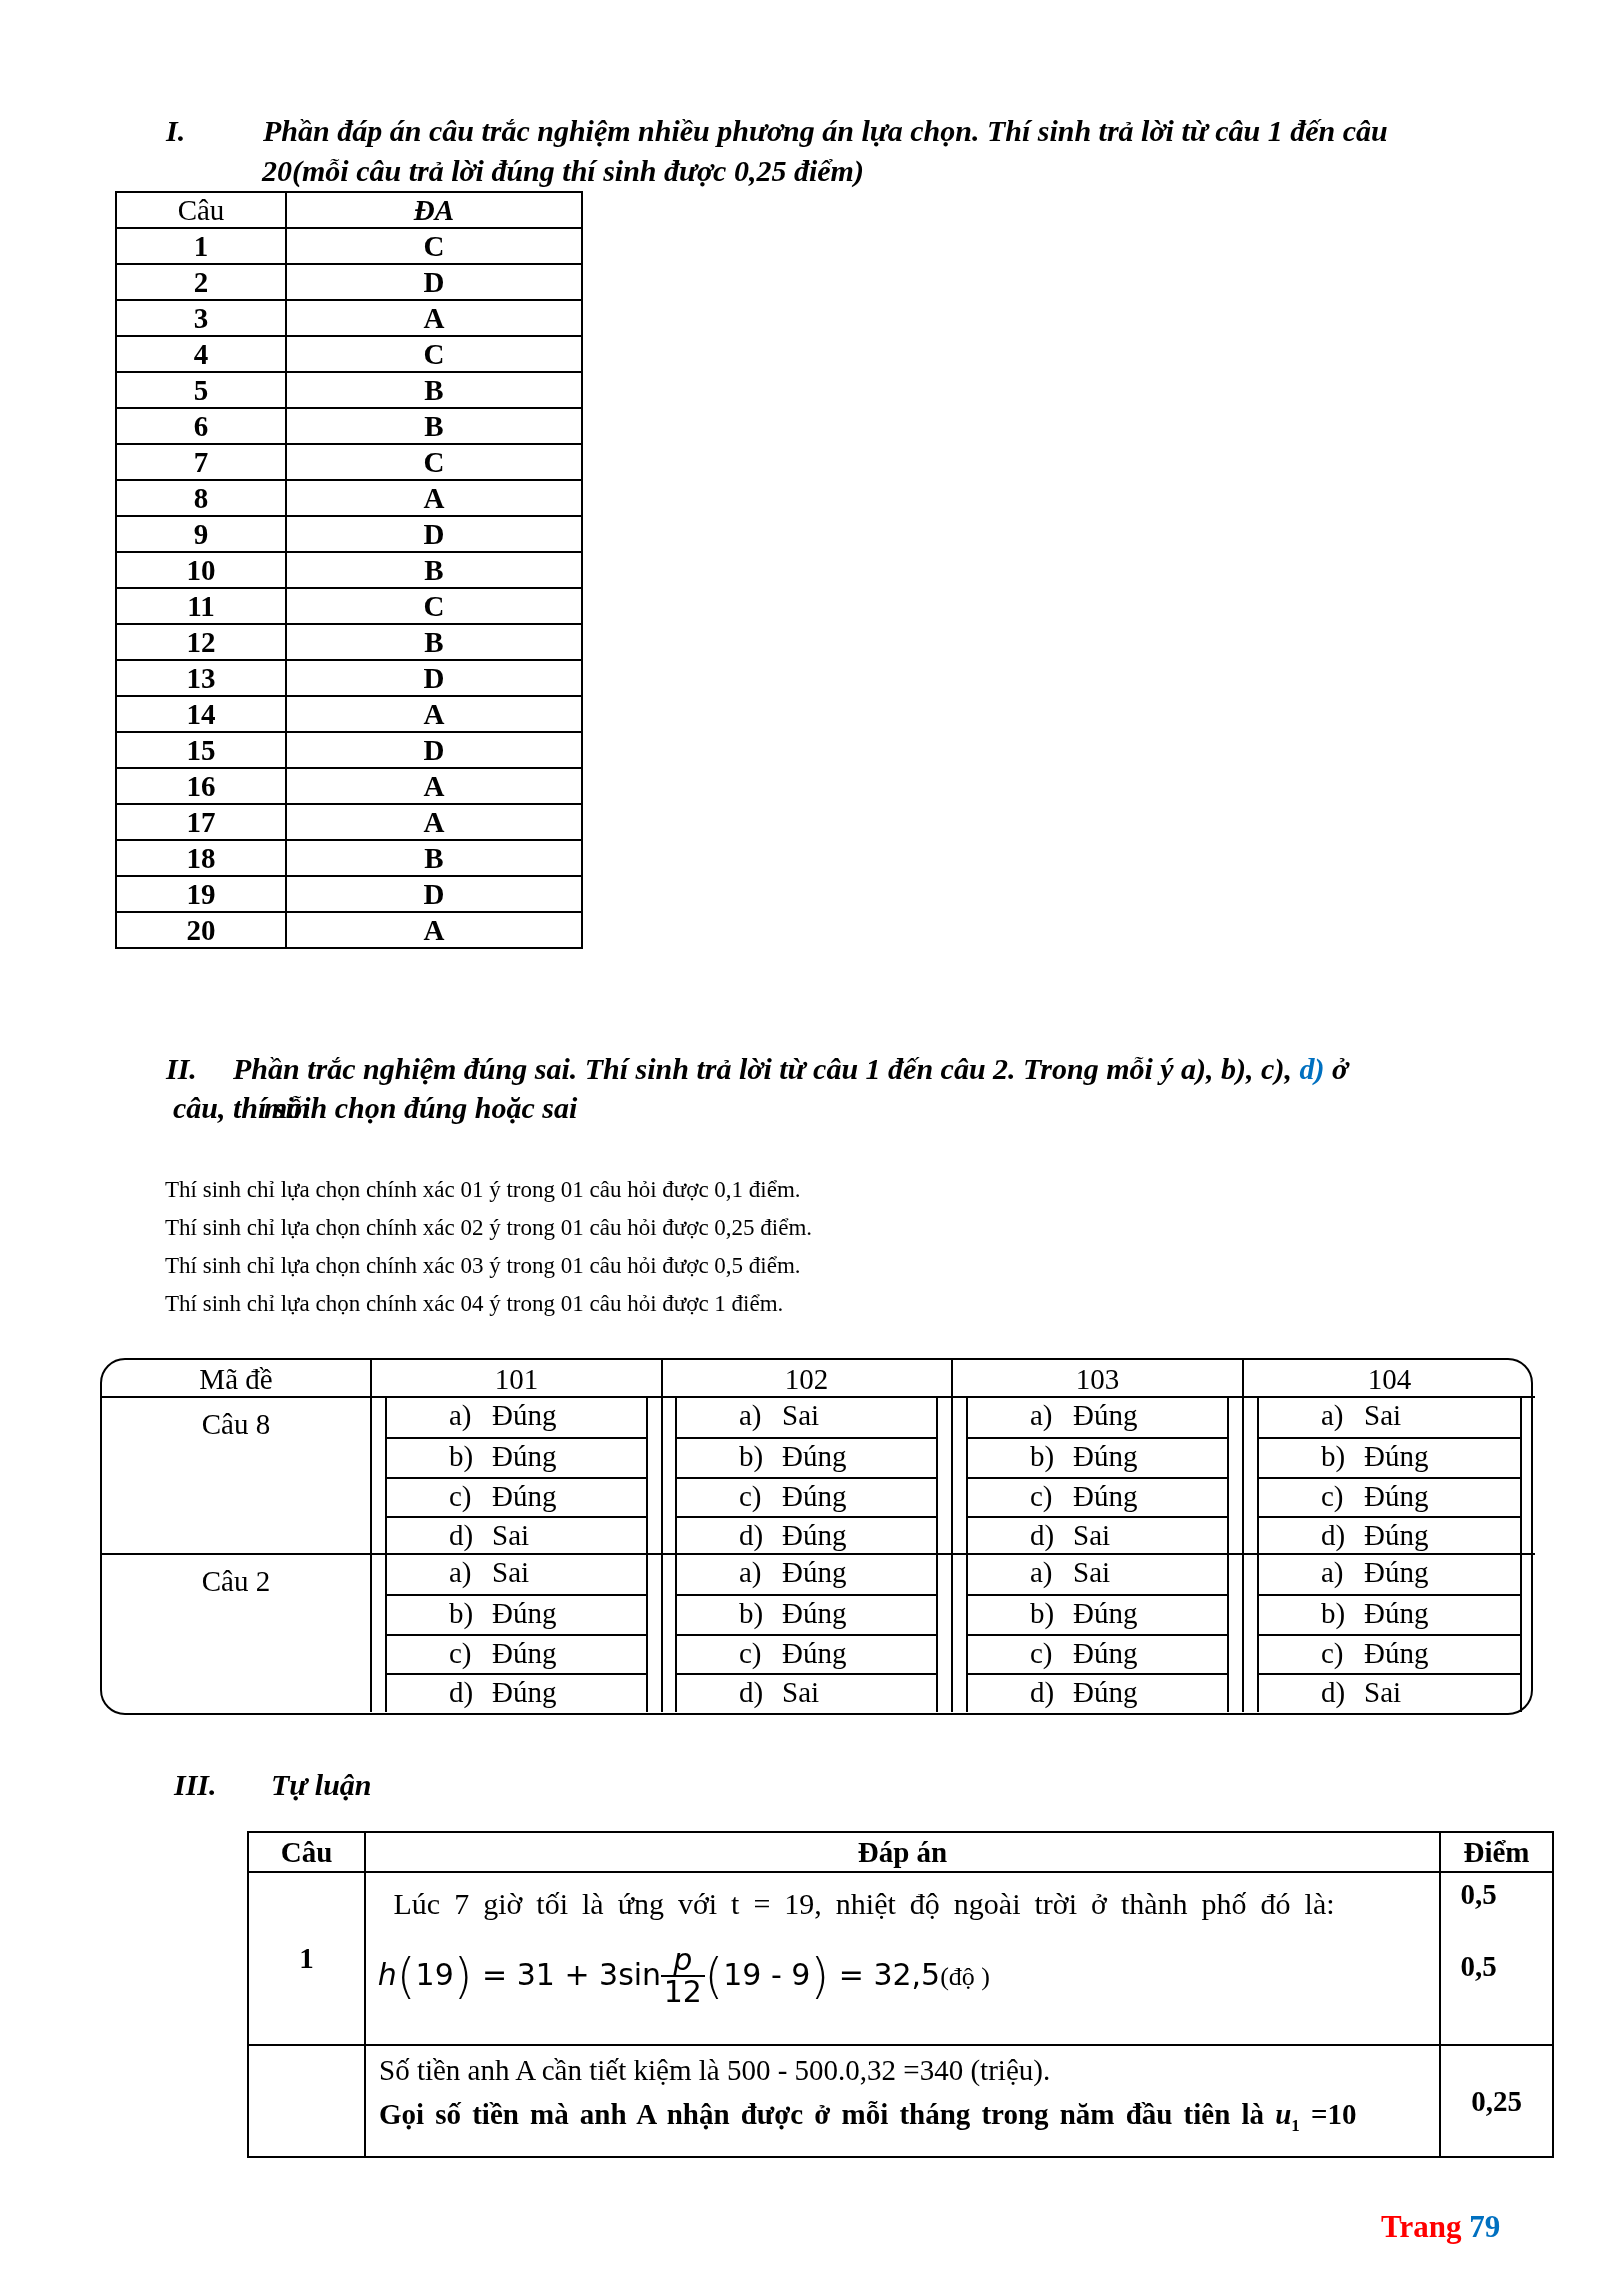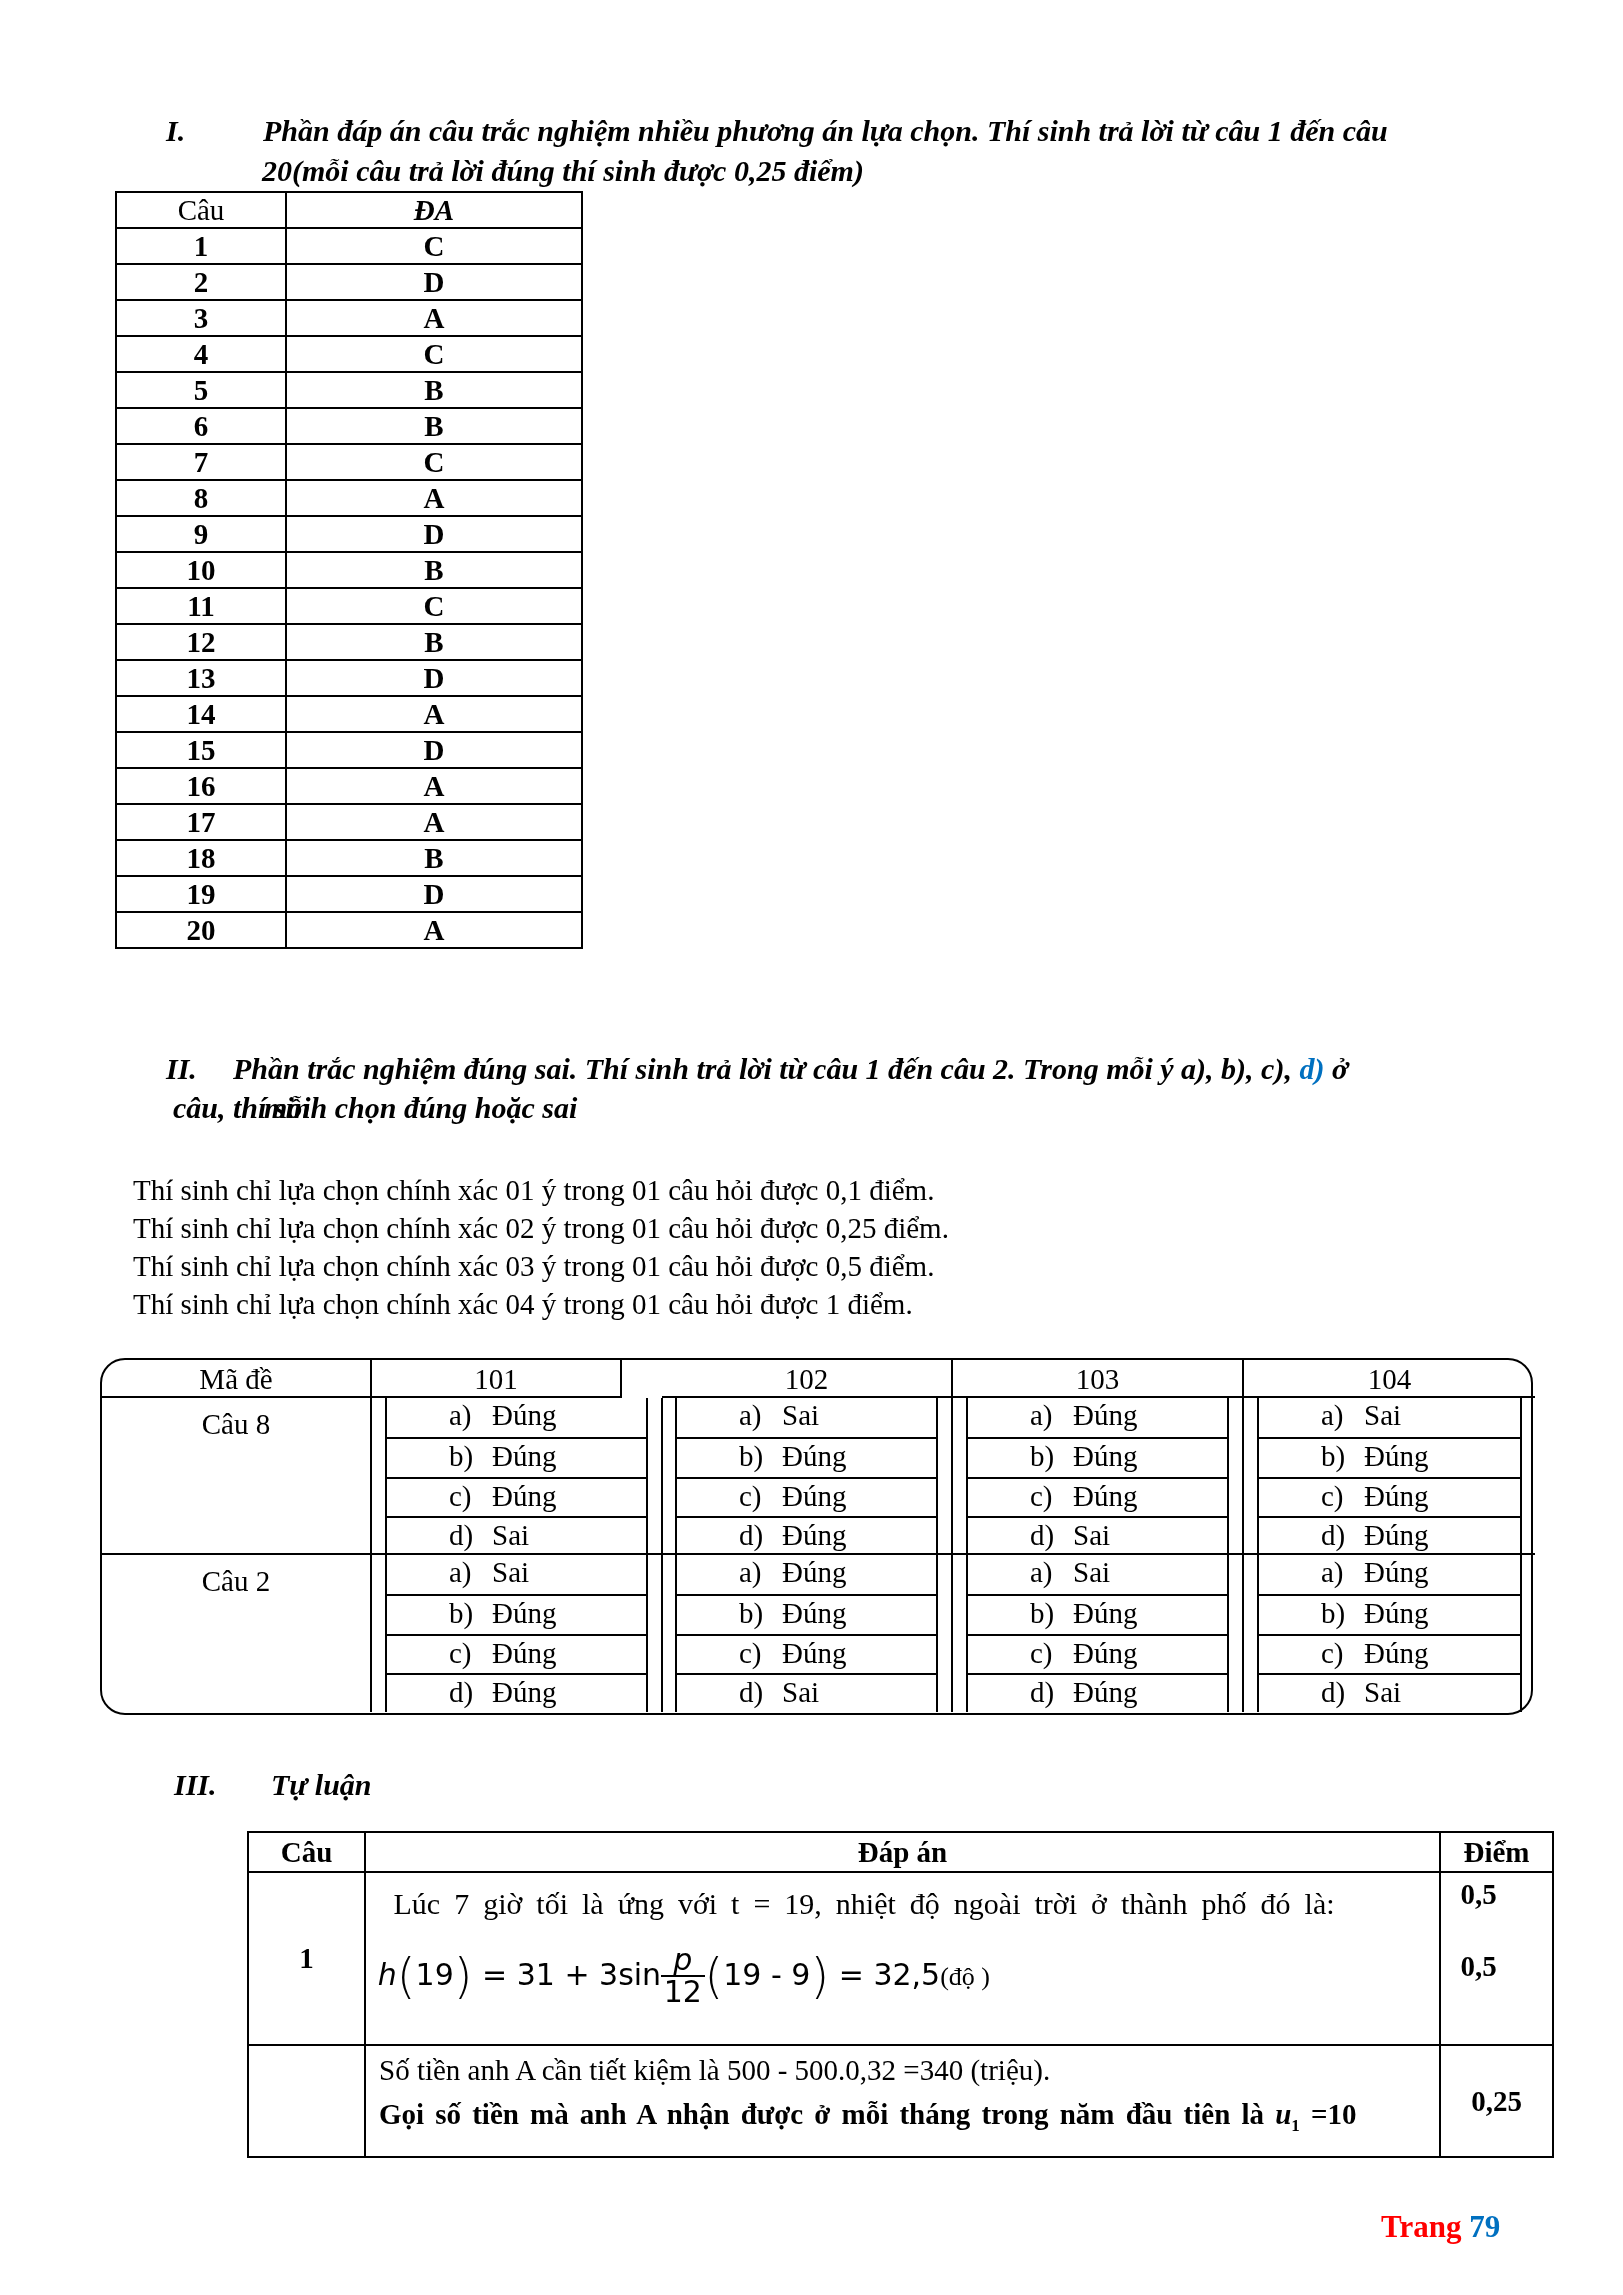--- a/index.html
+++ b/index.html
@@ -15,21 +15,21 @@
   .t1 { position: absolute; left: 115px; top: 191px; border-collapse: collapse; }
   .t1 td { border: 2.6px solid #000; height: 34px; padding: 0; text-align: center;
            font-size: 29px; line-height: 34px; }
   .t1 td.c1 { width: 168px; }
   .t1 td.c2 { width: 294px; }
   .t1 .hdr td { font-weight: normal; }
   .t1 .hdr td.c2 { font-style: italic; font-weight: bold; }
   .t1 .row td { font-weight: bold; }
 
   
-  .rule-line { font-size: 29px; line-height: 38px; }
+  .rule-line { font-size: 23px; line-height: 38px; margin-left: 32px; }
 
   
   .t2 { position: absolute; left: 100px; top: 1358px; width: 1433px; }
   .t2-grid { position: absolute; left: 0; top: 0; width: 1433px; border: 2.6px solid #000; box-sizing: border-box; }
   .t2-cell { position: absolute; box-sizing: border-box; font-size: 29px; text-align: center; }
   .inner-box { position: absolute; box-sizing: border-box; border-left: 2.6px solid #000; border-right: 2.6px solid #000; }
   .ans-row { position: absolute; left: 0; right: 0; box-sizing: border-box; border-top: 2px solid #000;
              font-size: 29px; line-height: 35px; text-align: left; }
   .ans-row .lbl { position: absolute; left: 62px; }
   .ans-row .val { position: absolute; left: 105px; }
@@ -152,21 +152,21 @@
 <div class="abs" style="left:133px; top:1171px;">
   <div class="rule-line">Thí sinh chỉ lựa chọn chính xác 01 ý trong 01 câu hỏi được 0,1 điểm.</div>
   <div class="rule-line">Thí sinh chỉ lựa chọn chính xác 02 ý trong 01 câu hỏi được 0,25 điểm.</div>
   <div class="rule-line">Thí sinh chỉ lựa chọn chính xác 03 ý trong 01 câu hỏi được 0,5 điểm.</div>
   <div class="rule-line">Thí sinh chỉ lựa chọn chính xác 04 ý trong 01 câu hỏi được 1 điểm.</div>
 </div>
 
 <div class="t2">
   <div class="t2-grid" id="t2-grid" style="height: 357px; border-radius: 25px;">
       <div class="t2-cell" style="left: 0px; top: 0px; width: 270px; height: 38px; line-height: 38px; border-bottom: 2.6px solid rgb(0, 0, 0); border-right: 2px solid rgb(0, 0, 0);">Mã đề</div>
-      <div class="t2-cell" style="left: 270px; top: 0px; width: 250px; height: 38px; line-height: 38px; border-bottom: 2.6px solid rgb(0, 0, 0); border-right: 2px solid rgb(0, 0, 0);">101</div>
+      <div class="t2-cell" style="left: 270px; top: 0px; width: 291px; height: 38px; line-height: 38px; border-bottom: 2.6px solid rgb(0, 0, 0); border-right: 2px solid rgb(0, 0, 0);">101</div>
       <div class="t2-cell" style="left: 560px; top: 0px; width: 291px; height: 38px; line-height: 38px; border-bottom: 2.6px solid rgb(0, 0, 0); border-right: 2px solid rgb(0, 0, 0);">102</div>
       <div class="t2-cell" style="left: 851px; top: 0px; width: 291px; height: 38px; line-height: 38px; border-bottom: 2.6px solid rgb(0, 0, 0); border-right: 2px solid rgb(0, 0, 0);">103</div>
       <div class="t2-cell" style="left: 1142px; top: 0px; width: 291px; height: 38px; line-height: 38px; border-bottom: 2.6px solid rgb(0, 0, 0); border-right: none;">104</div>
       <div class="t2-cell" style="left: 0px; top: 38px; width: 270px; height: 157px; line-height: 52px; padding-top: 0px; border-right: 2px solid rgb(0, 0, 0); border-bottom: 2.6px solid rgb(0, 0, 0);">Câu 8</div>
       <div class="t2-cell" style="left: 270px; top: 38px; width: 291px; height: 157px; border-right: 2px solid rgb(0, 0, 0); border-bottom: 2.6px solid rgb(0, 0, 0);">
         <div class="inner-box" style="inset: 0px 13px;">
           <div class="ans-row" style="top: 0px; height: 39px; border-top: none;">
             <span class="lbl">a)</span>
             <span class="val">Đúng</span>
           </div>

